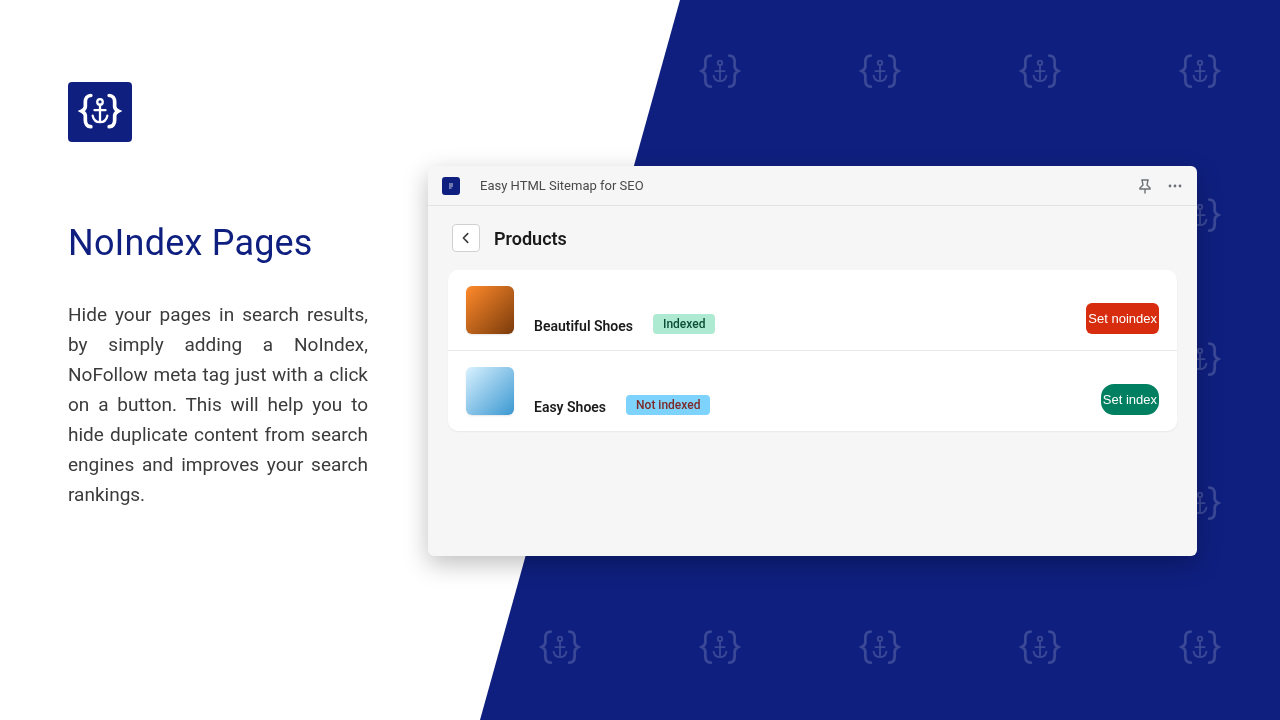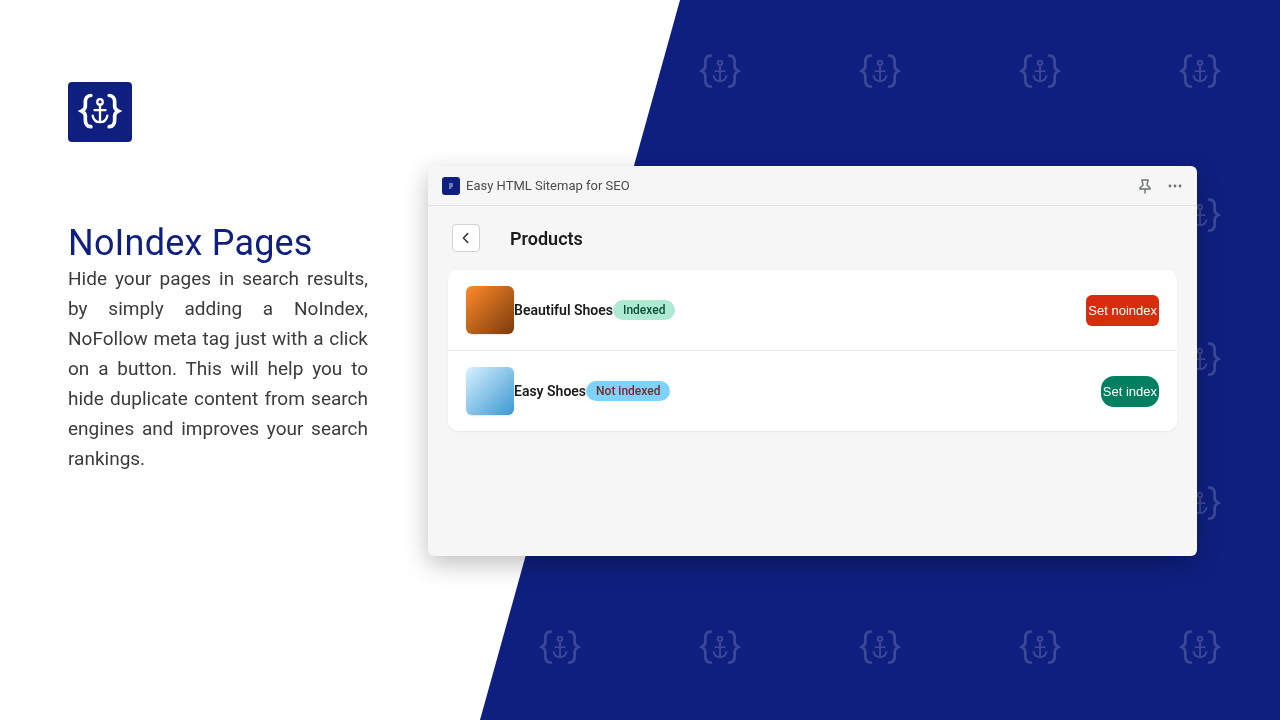--- a/index.html
+++ b/index.html
@@ -46,20 +46,21 @@
   }
   .logo-brace svg { width: 50px; height: 44px; }
   .heading {
     margin-top: 80px;
     font-size: 36px;
     font-weight: 400;
     color: #0f1f7f;
     letter-spacing: 0.2px;
   }
   .description {
+    margin-top: 36px;
     font-size: 19px;
     line-height: 30px;
     color: #3b3b3b;
     text-align: justify;
     text-justify: inter-word;
   }
 
   
   .app-window {
     position: absolute;
@@ -72,36 +73,36 @@
     box-shadow: 0 8px 24px rgba(0,0,0,0.25);
     z-index: 3;
     overflow: hidden;
   }
   .app-header {
     height: 40px;
     display: flex;
     align-items: center;
     padding: 0 14px;
     border-bottom: 1px solid #e3e3e3;
-    gap: 6px;
+    gap: 20px;
   }
   .app-header .app-title {
     font-size: 13px;
     color: #4a4a4a;
     flex: 1;
   }
   .app-header .header-icons {
     display: flex; gap: 14px; color: #6d7175;
   }
   .app-header .hicon { width: 16px; height: 16px; cursor: pointer; display:flex; align-items:center; justify-content:center; }
 
   .page-titlebar {
     display: flex;
     align-items: center;
-    gap: 30px;
+    gap: 14px;
     padding: 18px 24px 10px;
   }
   .back-btn {
     width: 28px; height: 28px;
     border: 1px solid #d1d1d1;
     border-radius: 4px;
     background: #fff;
     display: flex; align-items:center; justify-content:center;
     cursor: pointer;
   }
@@ -113,42 +114,42 @@
 
   .card {
     margin: 8px 20px 0;
     background: #ffffff;
     border-radius: 10px;
     box-shadow: 0 1px 2px rgba(0,0,0,0.06);
     overflow: hidden;
   }
   .row {
     display: flex;
-    align-items: center;
+    align-items: flex-end;
     padding: 16px 18px;
-    gap: 0;
+    gap: 20px;
     border-top: 1px solid #eaeaea;
   }
   .row:first-child { border-top: none; }
   .thumb {
     width: 48px; height: 48px;
     border-radius: 6px;
     background: #eee;
     box-shadow: 0 1px 2px rgba(0,0,0,0.1);
   }
   .thumb.orange { background: linear-gradient(135deg, #ff8a2b 0%, #7a3b0b 100%); }
   .thumb.blue { background: linear-gradient(135deg, #d9f1ff 0%, #3a98d1 100%); }
   .prod-name {
     font-size: 14px;
     font-weight: 600;
     color: #1a1a1a;
   }
   .badge {
     padding: 3px 10px;
-    border-radius: 10px;
+    border-radius: 4px;
     font-size: 12px;
     font-weight: 500;
   }
   .badge.indexed { background: #aee9d1; color: #0b4f36; }
   .badge.notindexed { background: #7dd3fc; color: #7d2828; }
   .spacer { flex: 1; }
   .action-btn {
     padding: 8px 2px;
     border-radius: 6px;
     font-size: 13px;

